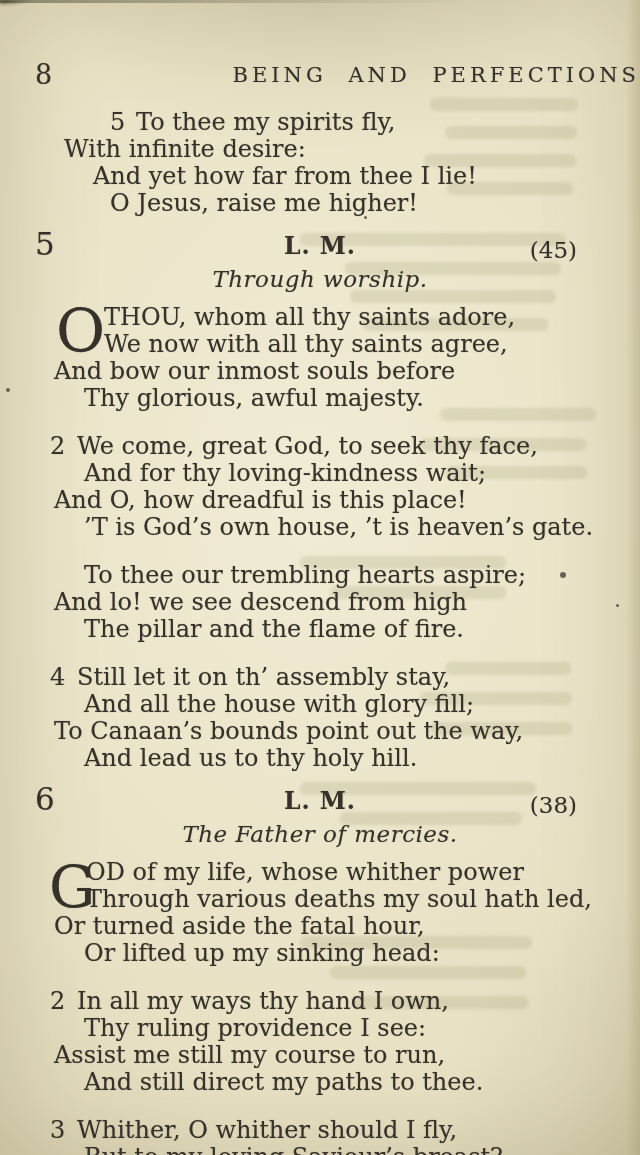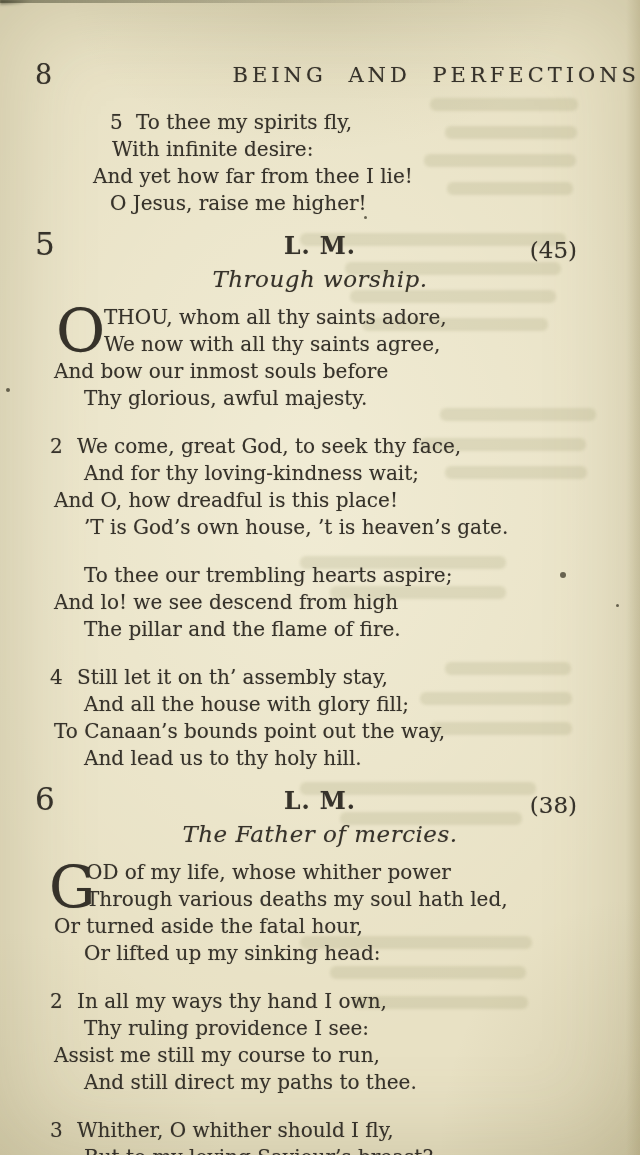--- a/index.html
+++ b/index.html
@@ -20,26 +20,26 @@
   }
   .ink{ text-shadow:0 0 1px rgba(54,50,42,.35); }
 
   
   .running-head{position:relative;height:30px;margin-top:60px;}
   .page-num{position:absolute;left:35px;top:0;font-size:27px;line-height:30px;}
   .head-title{display:block;text-align:right;font-size:21px;line-height:30px;
               letter-spacing:4px;word-spacing:11px;}
 
   
-  .line{font-size:20px;line-height:27px;white-space:nowrap;}
+  .line{font-size:24px;line-height:27px;white-space:nowrap;}
   .l0{margin-left:54px}   
   .l1{margin-left:84px}   
   .l2{margin-left:93px}   
   .l3{margin-left:110px}  
-  .l4{margin-left:112px}  
+  .l4{margin-left:64px}  
   .l5{margin-left:104px}  
   .l6{margin-left:86px}   
   .ln{margin-left:50px}   
   .vnum{display:inline-block;min-width:27px;}
   .l3 .vnum{min-width:26px;}
 
   .continuation{margin-top:19px;}
 
   .hymn-head{position:relative;height:33px;margin-top:13px;}
   .hymn-num{position:absolute;left:35px;top:-2px;font-size:31px;line-height:33px;}

